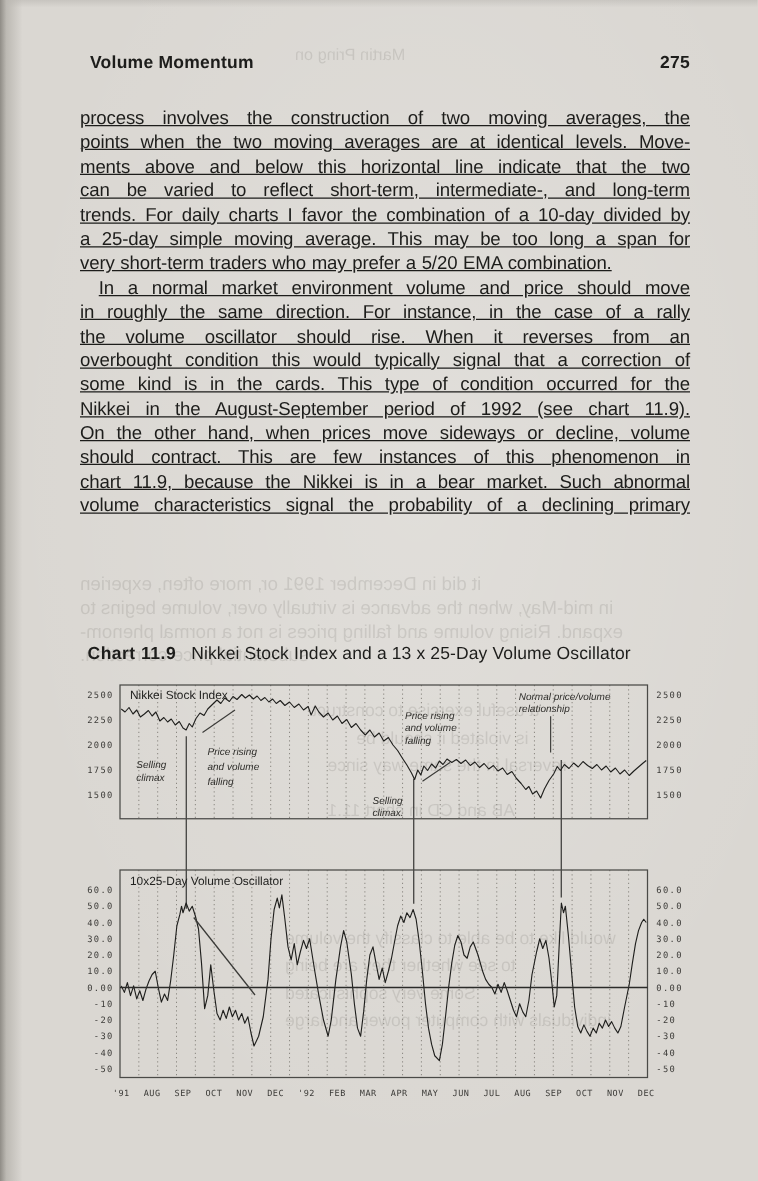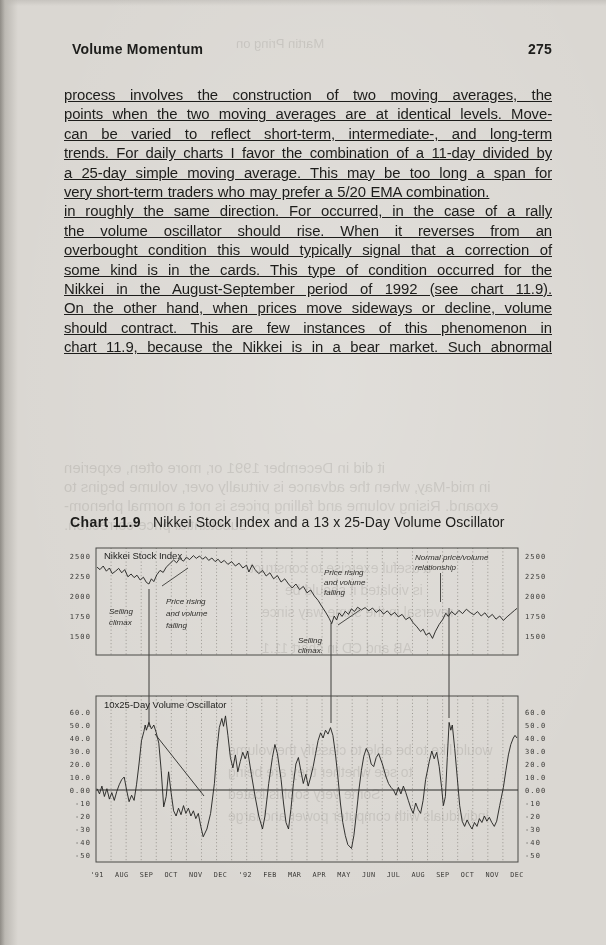--- a/index.html
+++ b/index.html
@@ -50,32 +50,35 @@
     <div class="ghost" style="left: 228px; top: 786px; font-size: 14px;">Some very sophisticated</div>
     <div class="ghost" style="left: 228px; top: 808px; font-size: 14px;">individuals with computer power and large</div>
   </div>
 
 <div class="hdr" id="hdr-title">Volume Momentum</div>
 <div class="hdr" id="hdr-page">275</div>
 
 <div id="body-text">
     <div class="bline">process involves the construction of two moving averages, the</div>
     <div class="bline">points when the two moving averages are at identical levels. Move-</div>
+    <div class="bline">ments above and below this horizontal line indicate that the two</div>
     <div class="bline">can be varied to reflect short-term, intermediate-, and long-term</div>
-    <div class="bline">trends. For daily charts I favor the combination of a 11-day divided by</div>
+    <div class="bline">trends. For daily charts I favor the combination of a 10-day divided by</div>
     <div class="bline">a 25-day simple moving average. This may be too long a span for</div>
     <div class="bline plast">very short-term traders who may prefer a 5/20 EMA combination.</div>
-    <div class="bline">in roughly the same direction. For occurred, in the case of a rally</div>
+    <div class="bline pindent">In a normal market environment volume and price should move</div>
+    <div class="bline">in roughly the same direction. For instance, in the case of a rally</div>
     <div class="bline">the volume oscillator should rise. When it reverses from an</div>
     <div class="bline">overbought condition this would typically signal that a correction of</div>
     <div class="bline">some kind is in the cards. This type of condition occurred for the</div>
     <div class="bline">Nikkei in the August-September period of 1992 (see chart 11.9).</div>
     <div class="bline">On the other hand, when prices move sideways or decline, volume</div>
     <div class="bline">should contract. This are few instances of this phenomenon in</div>
     <div class="bline">chart 11.9, because the Nikkei is in a bear market. Such abnormal</div>
+    <div class="bline">volume characteristics signal the probability of a declining primary</div>
   </div>
 
 <div id="caption">
   <span class="cap-label">Chart 11.9</span><span>Nikkei Stock Index and a 13 x 25-Day Volume Oscillator</span>
 </div>
 
 <svg id="figure-svg" width="606" height="945" viewBox="0 0 606 945">
     <line x1="149" y1="589" x2="149" y2="727" stroke="#2b2b29" stroke-width="0.9"></line>
     <line x1="331" y1="623" x2="331" y2="723" stroke="#2b2b29" stroke-width="0.9"></line>
     <line x1="449" y1="608" x2="449" y2="718" stroke="#2b2b29" stroke-width="0.9"></line>

